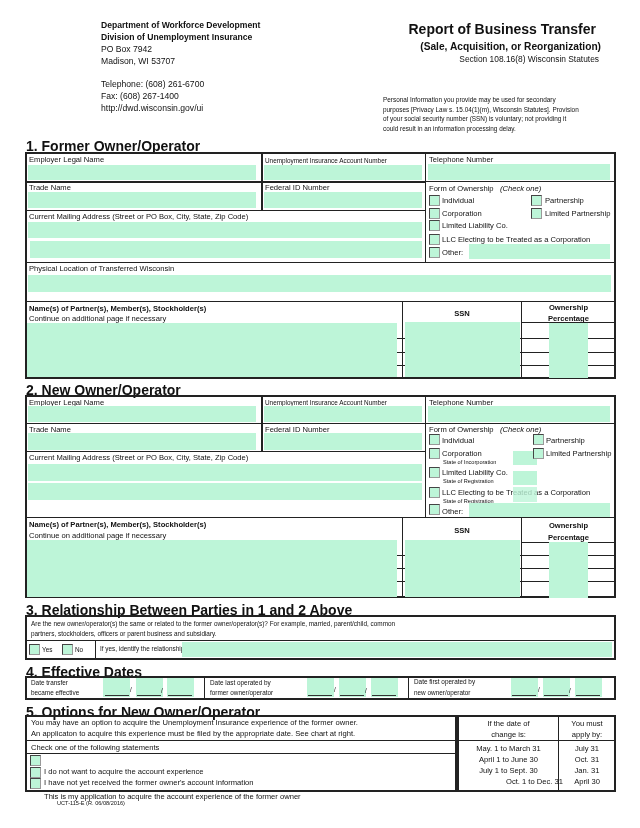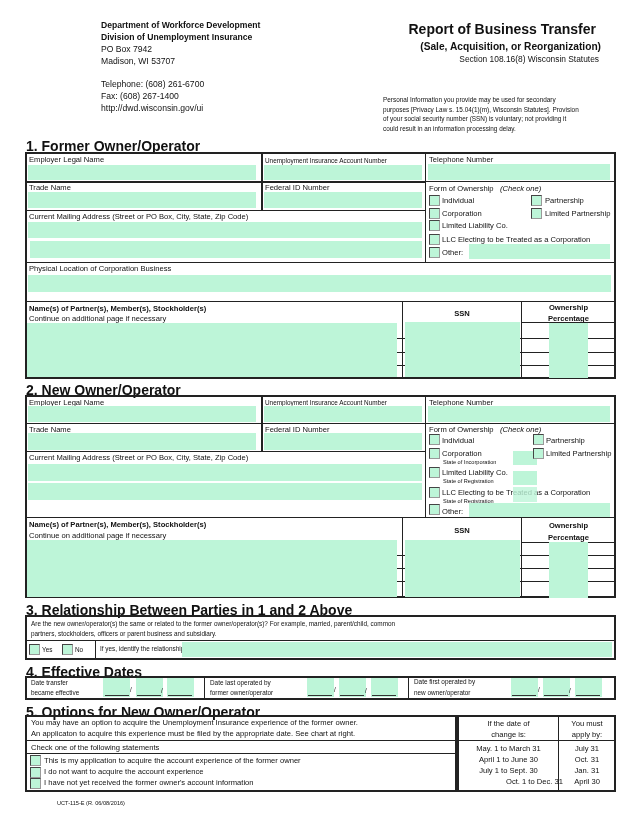--- a/index.html
+++ b/index.html
@@ -80,21 +80,21 @@
 <div class="chk" style="left:429px;top:234px;"></div>
 <div class="lbl" style="left:442px;top:235px;">LLC Electing to be Treated as a Corporation</div>
 <div class="chk" style="left:429px;top:247px;"></div>
 <div class="lbl" style="left:442px;top:248px;">Other:</div>
 <div class="fld" style="left:469px;top:244px;width:141px;height:15px;"></div>
 
 <div class="lbl" style="left:29px;top:212px;">Current Mailing Address (Street or PO Box, City, State, Zip Code)</div>
 <div class="fld" style="left:28px;top:222px;width:394px;height:16px;"></div>
 <div class="fld" style="left:30px;top:241px;width:392px;height:17px;"></div>
 
-<div class="lbl" style="left:29px;top:264px;">Physical Location of Corporation Business</div>
+<div class="lbl" style="left:29px;top:264px;">Physical Location of Transferred Wisconsin</div>
 <div class="fld" style="left:28px;top:275px;width:583px;height:17px;"></div>
 
 <div class="lbl b" style="left:29px;top:304px;">Name(s) of Partner(s), Member(s), Stockholder(s)</div>
 <div class="lbl" style="left:29px;top:314px;">Continue on additional page if necessary</div>
 <div class="vl" style="left:402px;top:302px;height:76px;"></div>
 <div class="vl" style="left:521px;top:302px;height:76px;"></div>
 <div class="lbl b center" style="left:403px;top:309px;width:118px;">SSN</div>
 <div class="lbl b center" style="left:522px;top:303px;width:93px;">Ownership</div>
 <div class="lbl b center" style="left:522px;top:314px;width:93px;">Percentage</div>
 <div class="hl" style="left:521px;top:322px;width:94px;"></div>
@@ -221,21 +221,21 @@
 <div class="ul" style="left:576px;top:695px;width:24px;"></div>
 
 <div class="sec" style="left:26px;top:704px;">5.  Options for New Owner/Operator</div>
 <div class="box" style="left:25px;top:715px;width:432px;height:77px;"></div>
 <div class="lbl" style="left:31px;top:718px;">You may have an option to acquire the Unemployment Insurance experience of the former owner.</div>
 <div class="lbl" style="left:31px;top:729px;">An applicaton to acquire this experience must be filed by the appropriate date.  See chart at right.</div>
 <div class="hl" style="left:26px;top:740px;width:430px;"></div>
 <div class="lbl" style="left:31px;top:743px;">Check one of the following statements</div>
 <div class="hl" style="left:26px;top:753px;width:430px;"></div>
 <div class="chk" style="left:30px;top:755px;"></div>
-<div class="lbl" style="left:44px;top:756px;">This is my application to acquire the account experience of the former owner</div>
+<div class="lbl" style="left:44px;top:792px;">This is my application to acquire the account experience of the former owner</div>
 <div class="chk" style="left:30px;top:767px;"></div>
 <div class="lbl" style="left:44px;top:767px;">I do not want to acquire the account experience</div>
 <div class="chk" style="left:30px;top:778px;"></div>
 <div class="lbl" style="left:44px;top:778px;">I have not yet received the former owner's account information</div>
 
 <div class="box" style="left:457px;top:715px;width:159px;height:77px;"></div>
 <div class="vl" style="left:558px;top:716px;height:75px;"></div>
 <div class="hl" style="left:458px;top:740px;width:157px;"></div>
 <div class="lbl center" style="left:459px;top:719px;width:99px;">If the date of</div>
 <div class="lbl center" style="left:459px;top:730px;width:99px;">change is:</div>

